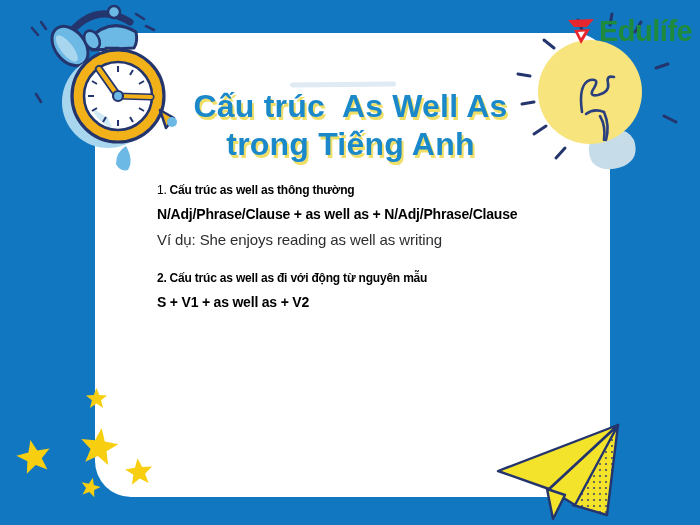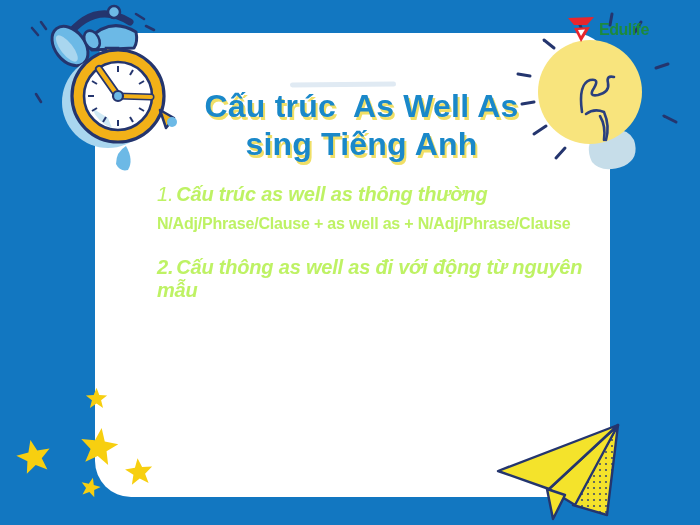--- a/index.html
+++ b/index.html
@@ -21,99 +21,100 @@
   .accent-bar {
     position: absolute;
     left: 290px; top: 82px;
     width: 106px; height: 5px;
     background: #e0eaf3;
     border-radius: 3px;
     transform: rotate(-0.5deg);
   }
   .title-wrap {
     position: absolute;
-    left: 104px; top: 88px;
+    left: 93px; top: 88px;
     width: 515px;
     text-align: center;
     line-height: 1.18;
   }
   .title-line {
     font-size: 32px;
     font-weight: 800;
     color: #1a88c9;
     letter-spacing: 0.2px;
     text-shadow: 2px 3px 0 #f0df66;
     white-space: pre-wrap;
   }
   .content {
     position: absolute;
     left: 157px; top: 183px;
     width: 440px;
   }
   .section { margin-bottom: 23px; }
   .sec-head {
-    font-size: 20px;
+    font-size: 12px;
     font-weight: 700;
-    color: #bef264;
+    color: #000000;
     letter-spacing: -0.2px;
     margin-bottom: 9px;
-    font-style: italic;
   }
   .section:first-child .sec-num { font-weight: 400; }
   .sec-num { margin-right: 3px; }
   .formula {
-    font-size: 16px;
+    font-size: 14px;
     font-weight: 700;
-    color: #bef264;
+    color: #000000;
     letter-spacing: -0.2px;
     margin-bottom: 9px;
   }
   .example {
     font-size: 15px;
     font-weight: 400;
     color: #2d2d31;
     letter-spacing: -0.1px;
   }
   .section:nth-child(2) { margin-bottom: 25px; }
   
   .clock-svg { position: absolute; left: 8px; top: -2px; }
   .bulb-svg { position: absolute; left: 508px; top: 12px; }
   .logo {
     position: absolute; left: 566px; top: 15px;
     display: flex; align-items: center; gap: 3px;
     z-index: 30;
   }
   .logo-text {
-    font-size: 16px;
+    font-size: 29px;
     font-weight: 700;
     color: #1d8a3c;
     letter-spacing: -0.5px;
   }
   .star { position: absolute; z-index: 20; }
   .plane-svg { position: absolute; left: 495px; top: 395px; z-index: 25; }
 </style>
 </head>
 <body>
 
 <div class="card"></div>
 
 <div class="accent-bar"></div>
 
 <div class="title-wrap">
   <div class="title-line">Cấu trúc  As Well As</div>
-  <div class="title-line">sing Tiếng Anh</div>
+  <div class="title-line">trong Tiếng Anh</div>
 </div>
 
 <div class="content">
   <div class="section">
     <div class="sec-head"><span class="sec-num">1.</span><span>Cấu trúc as well as thông thường</span></div>
     <div class="formula">N/Adj/Phrase/Clause + as well as + N/Adj/Phrase/Clause</div>
+    <div class="example">Ví dụ: She enjoys reading as well as writing</div>
   </div>
   <div class="section">
-    <div class="sec-head"><span class="sec-num">2.</span><span>Cấu thông as well as đi với động từ nguyên mẫu</span></div>
+    <div class="sec-head"><span class="sec-num">2.</span><span>Cấu trúc as well as đi với động từ nguyên mẫu</span></div>
+    <div class="formula">S + V1 + as well as + V2</div>
   </div>
   <div class="section">
   </div>
 </div>
 
 <svg class="clock-svg" width="190" height="185" viewBox="0 0 190 185">
 
   <g stroke="#24356e" stroke-width="2.6" stroke-linecap="round">
     <line x1="24" y1="30" x2="30" y2="37"></line>
     <line x1="33" y1="24" x2="38" y2="31"></line>

